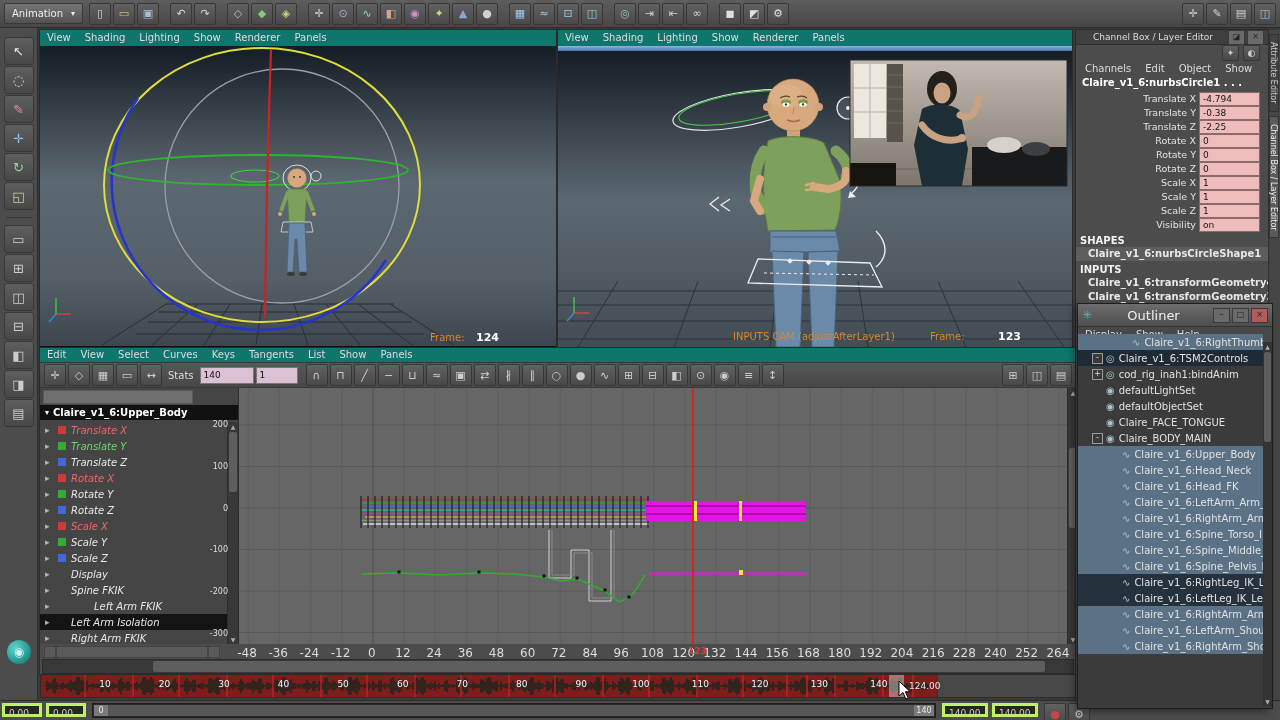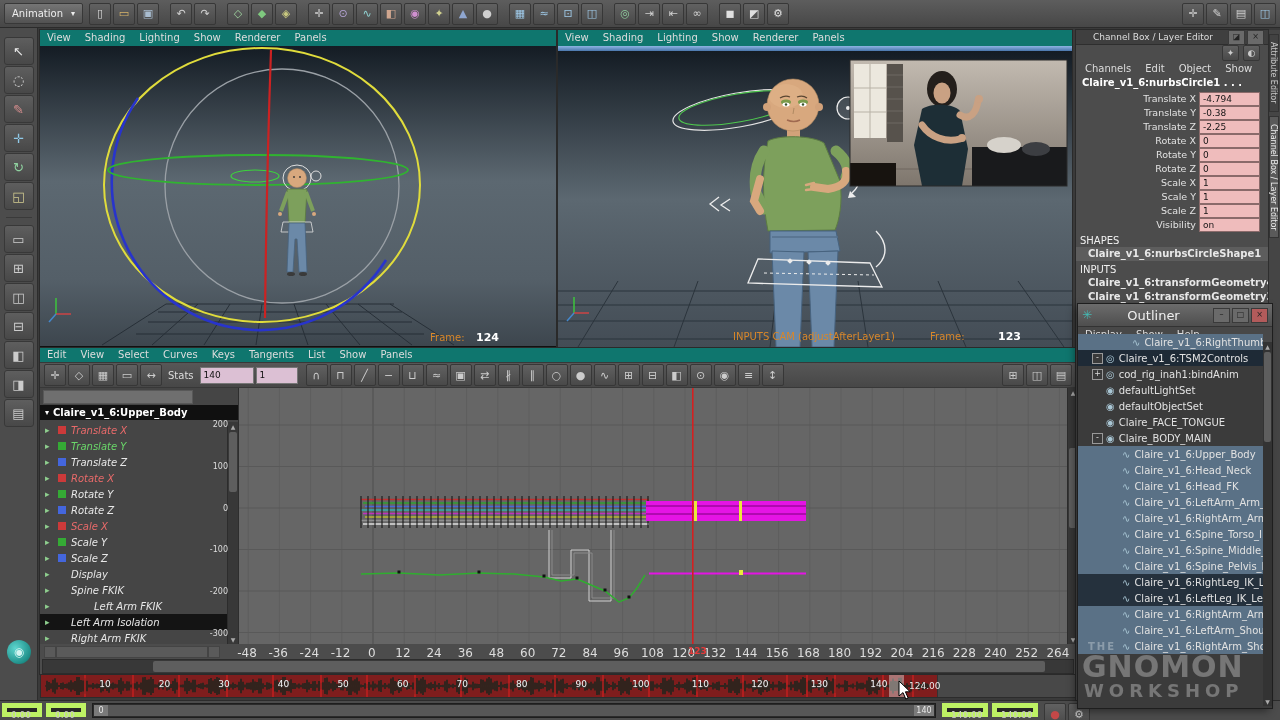--- a/index.html
+++ b/index.html
@@ -37,21 +37,21 @@
   .cb-titlebar{height:14px;display:flex;align-items:center;padding:0 4px;background:#3f3f3f;border-bottom:1px solid #2e2e2e}
   #cb-title{flex:1;text-align:center;font-size:9px;color:#ddd;white-space:nowrap;overflow:hidden}
   .cb-iconrow{height:16px;display:flex;justify-content:flex-end;gap:4px;padding:0 8px;align-items:center}
   .cb-iconrow .tbtn{width:15px;height:14px;font-size:9px}
   .cb-menubar{height:16px;display:flex;padding-left:2px}
   .cb-object{height:15px;font-weight:bold;font-size:10px;color:#fff;padding-left:6px;white-space:nowrap}
   .cb-row{display:flex;justify-content:flex-end;align-items:center;height:13px;margin:0 8px 1px 0}
   .cb-label{font-size:9.5px;color:#e2e2e2;margin-right:3px;white-space:nowrap}
   .cb-val{width:56px;height:12px;background:#efbcbc;color:#151515;font-size:9px;line-height:12px;padding-left:3px;
           flex:0 0 auto;border:1px solid #8a6a6a}
-  .cb-header{font-weight:normal;color:#f0f0f0;font-size:10px;padding:3px 0 1px 4px}
+  .cb-header{font-weight:bold;color:#f0f0f0;font-size:10px;padding:3px 0 1px 4px}
   #cb-shape{background:#5d5d5d;font-weight:bold;font-size:10px;color:#e8e8e8;height:14px;line-height:14px;padding-left:12px;white-space:nowrap}
   .cb-input{font-weight:bold;font-size:10px;height:14px;line-height:14px;padding-left:12px;color:#e8e8e8;white-space:nowrap}
   
   #vtabs{position:absolute;left:1268px;top:30px;width:12px;height:670px;background:#454545;border-left:1px solid #2e2e2e;z-index:11}
   .vtab{writing-mode:vertical-rl;font-size:8px;color:#c8c8c8;background:#424242;border:1px solid #333;
         padding:7px 0;margin:4px 0;width:10px;box-sizing:border-box;text-align:center;white-space:nowrap}
   .vtab:nth-child(2){background:#5a5a5a;color:#eee}
   
   #graph{position:absolute;left:40px;top:348px;width:1036px;height:326px;background:#4c4c4c;z-index:5}
   #getb{position:absolute;left:0;top:14px;width:100%;height:26px;background:linear-gradient(#575757,#474747);
@@ -85,21 +85,21 @@
   .hmini{position:absolute;top:2px;height:10px;background:#5a5a5a;border:1px solid #444}
   
   #timeline{position:absolute;left:40px;top:674px;width:1036px;height:24px;background:#7f1d1d;border:1px solid #2c2c2c;box-sizing:border-box}
   #tl-right{position:absolute;left:896px;top:0;right:0;height:100%;background:#484848;border-left:1px solid #333}
   #tl-nums{position:absolute;left:52px;top:4px;width:798px;display:flex;justify-content:space-between;z-index:3}
   .tl-num{width:24px;text-align:center;font-size:9px;color:#f2f2f2;text-shadow:0 1px 1px #444}
   #tl-playhead{position:absolute;left:848px;top:0;width:15px;height:100%;background:rgba(225,225,225,.45);z-index:2}
   #tl-current{position:absolute;left:868px;top:6px;font-size:9px;color:#e8e8e8;z-index:4}
   
   #rangebar{position:absolute;left:0;top:700px;width:1280px;height:20px;background:#4c4c4c;border-top:1px solid #2c2c2c;box-sizing:border-box}
-  .rfield{position:absolute;top:2px;height:14px;background:#262626;border:5px solid #bef264;color:#ccc;font-size:9px;
+  .rfield{position:absolute;top:2px;height:14px;background:#262626;border:3px solid #bef264;color:#ccc;font-size:9px;
           line-height:14px;padding-left:4px;box-sizing:border-box}
   #rtrack{position:absolute;left:92px;top:2px;width:844px;height:15px;background:#2b2b2b;border:1px solid #1e1e1e;box-sizing:border-box}
   #rbar{position:absolute;left:15px;right:21px;top:1px;bottom:1px;background:#575757}
   .rhandle{position:absolute;top:1px;bottom:1px;background:#7a7a7a;color:#e8e8e8;font-size:8px;line-height:11px;text-align:center}
   
   #outliner{position:absolute;left:1078px;top:304px;width:194px;height:404px;background:#3b3b3b;z-index:30;
             outline:1px solid #1e1e1e;box-shadow:-3px 3px 8px rgba(0,0,0,.45)}
   #ol-title{height:22px;background:linear-gradient(#6c6c6c,#4e4e4e);display:flex;align-items:center;padding:0 4px;border-bottom:1px solid #333}
   #ol-appicon{color:#45b8b2;font-size:12px;margin-right:4px}
   #ol-title-text{flex:1;text-align:center;font-size:13px;color:#efefef}
@@ -1061,23 +1061,18 @@
           <span class="ol-label">Claire_v1_6:RightArm_Shoul...</span>
         </div>
       </div>
     <div id="ol-scroll">
       <span class="sarrow" style="top:1px;width:9px">▲</span>
         <div class="sthumb" style="top:10px;height:90px"></div>
         <span class="sarrow" style="bottom:1px;width:9px">▼</span>
     </div>
   </div>
 
-  <div id="watermark">
-    <div id="wm1">THE</div>
-    <div id="wm2">GNOMON</div>
-    <div id="wm3">WORKSHOP</div>
-  </div>
 
   <svg id="cursor" width="16" height="21" viewBox="0 0 16 21">
     <polygon points="1,1 1,16 5,12.6 7.8,19 10.2,18 7.4,11.8 12.2,11.8" fill="#ffffff" stroke="#000000" stroke-width="1"></polygon>
   </svg>
 
 </div>
 
 </body></html>

